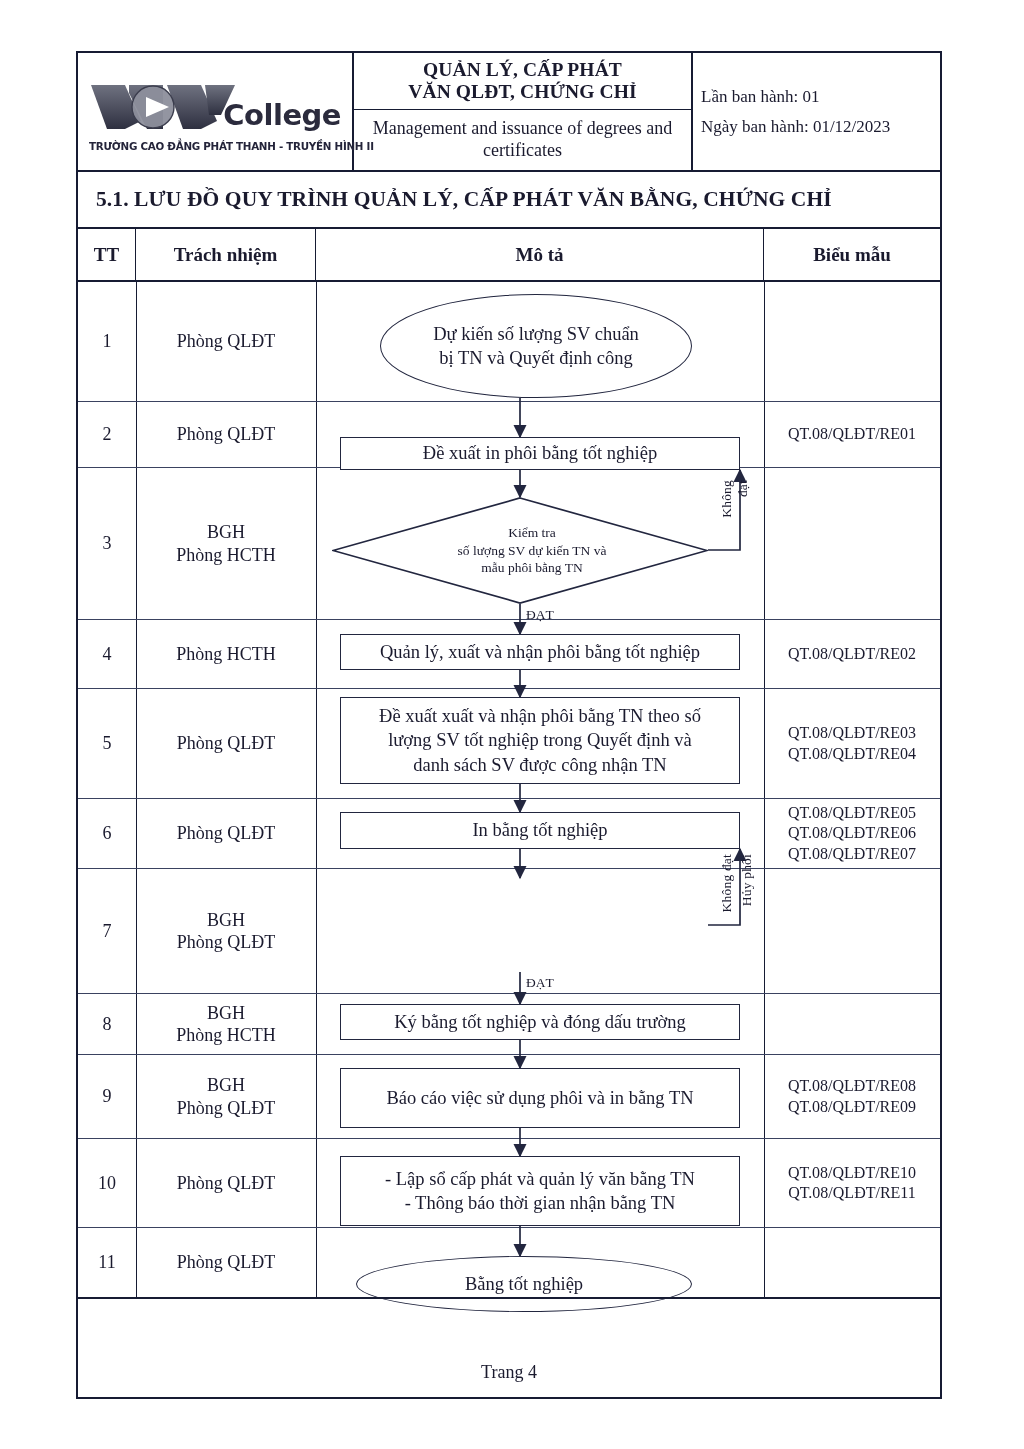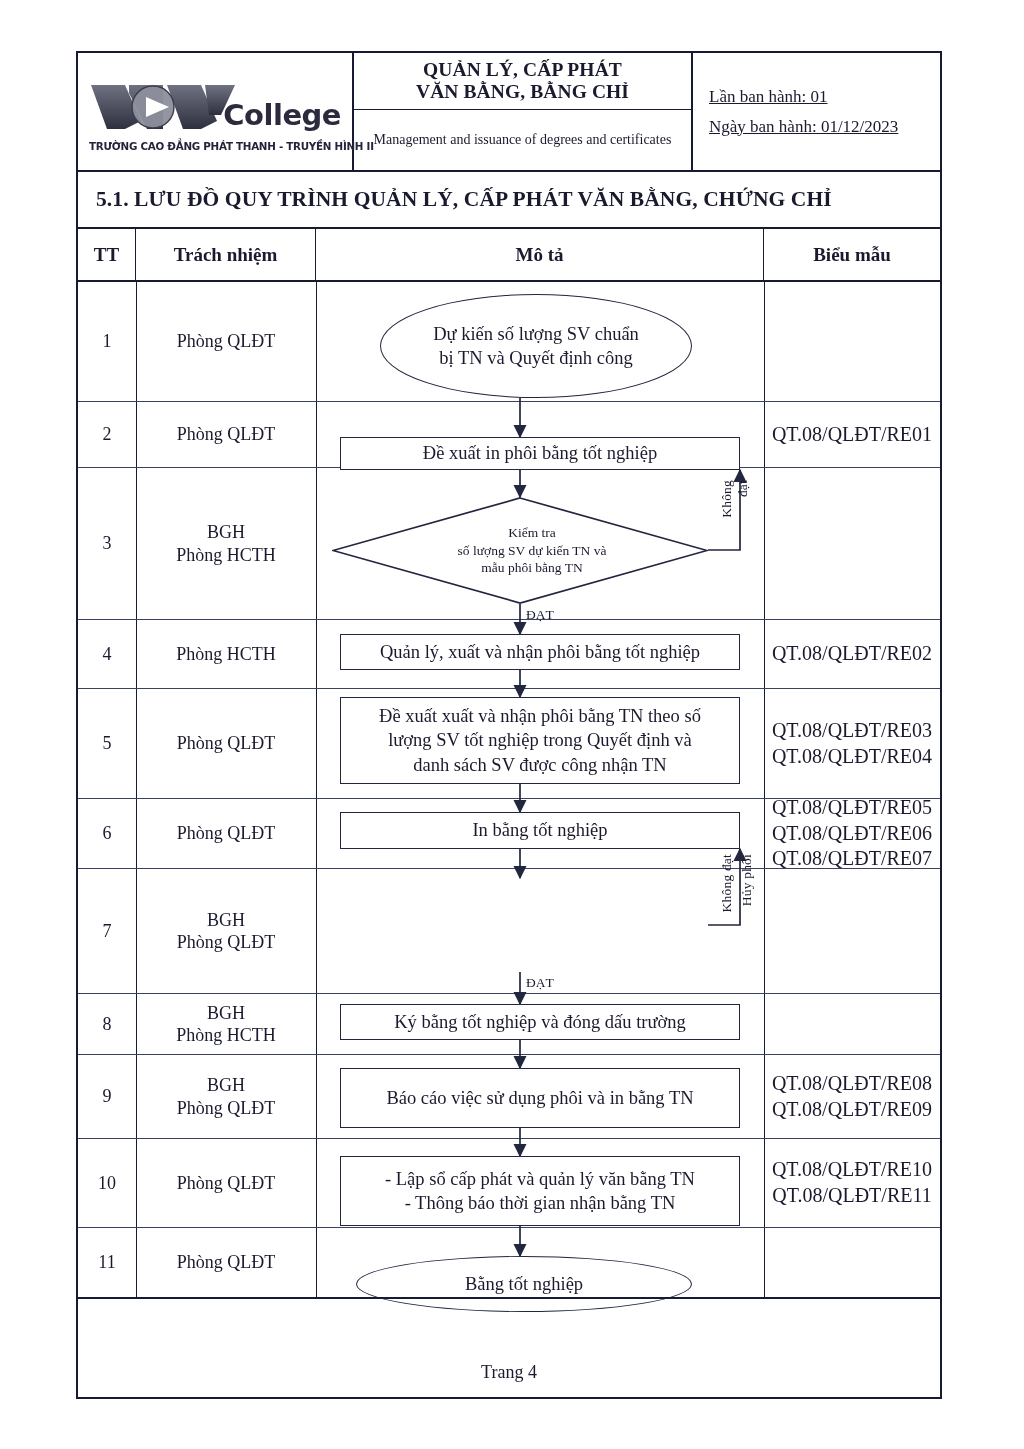--- a/index.html
+++ b/index.html
@@ -65,32 +65,31 @@
     font-size: 19.5px;
     line-height: 1.12;
     letter-spacing: .1px;
   }
   #hdr-title-en {
     flex: 1;
     display: flex;
     align-items: center;
     justify-content: center;
     text-align: center;
-    font-size: 14px;
+    font-size: 18px;
     line-height: 1.2;
     padding: 0 6px;
   }
   #hdr-meta {
     flex: 1;
     display: flex;
     flex-direction: column;
     justify-content: center;
-    padding-left: 16px;
+    padding-left: 8px;
     gap: 10px;
-    text-decoration: underline;
   }
   #hdr-meta div { font-size: 17px; }
 
   
   .logo-wrap { width: 252px; }
   .logo-main {
     display: flex;
     align-items: flex-end;
     justify-content: center;
     height: 58px;
@@ -200,21 +199,21 @@
     font-size: 18px;
     line-height: 1.25;
     white-space: pre-line;
   }
   .cell-form {
     position: absolute;
     left: 686px; top: 0; right: 0; height: 100%;
     display: flex; align-items: center; justify-content: center;
     flex-direction: column;
     text-align: center;
-    font-size: 20px;
+    font-size: 16px;
     line-height: 1.28;
     white-space: pre-line;
   }
 
   
   #flow-layer {
     position: absolute;
     left: 238px;
     top: 53px;
     width: 448px;
@@ -331,21 +330,21 @@
           <div class="logo-college">College</div>
         </div>
         <div class="logo-sub">TRƯỜNG CAO ĐẲNG PHÁT THANH - TRUYỀN HÌNH II</div>
       </div>
     </div>
 
     <div class="hdr-cell" id="hdr-title">
       <div id="hdr-title-vi">
         <span>
           <span>QUẢN LÝ, CẤP PHÁT</span><br>
-          <span>VĂN BẰNG, BẰNG CHỈ</span>
+          <span>VĂN QLĐT, CHỨNG CHỈ</span>
         </span>
       </div>
       <div id="hdr-title-en">Management and issuance of degrees and certificates</div>
     </div>
 
     <div class="hdr-cell" id="hdr-meta">
       <div>Lần ban hành: 01</div>
       <div>Ngày ban hành: 01/12/2023</div>
     </div>
   </div>

